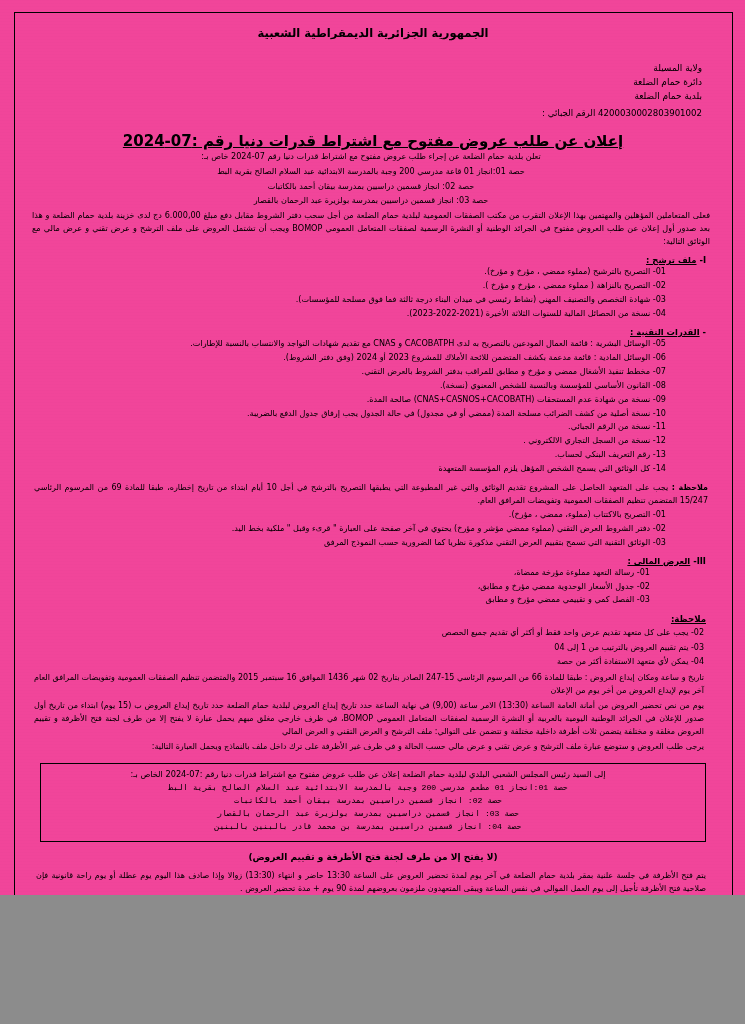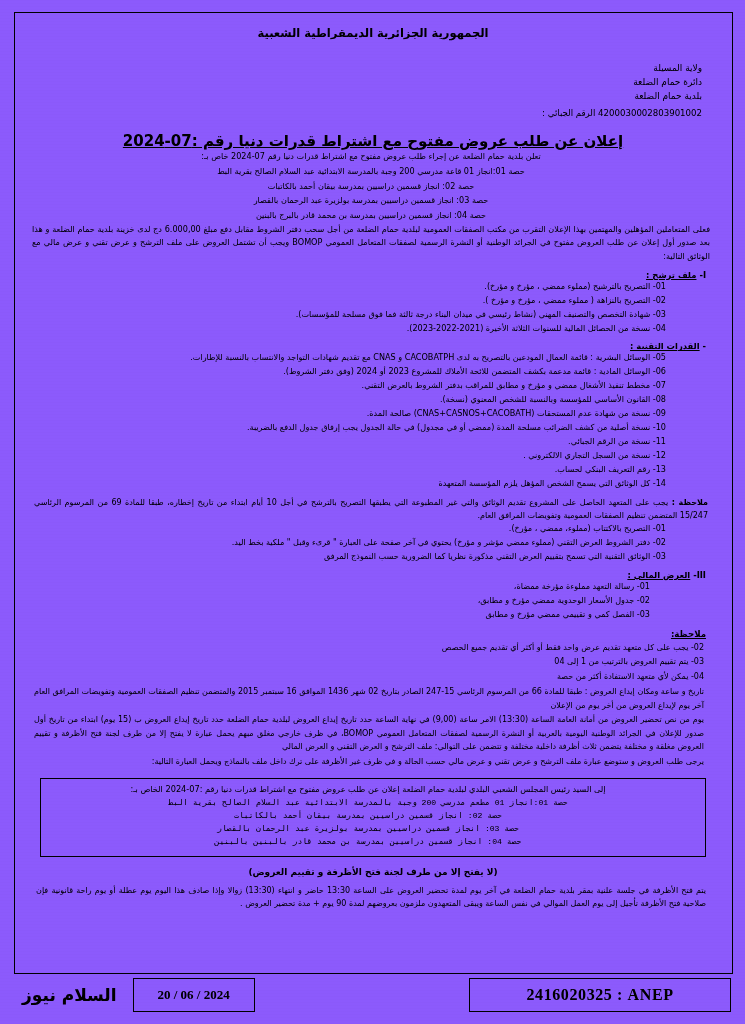--- a/index.html
+++ b/index.html
@@ -3,22 +3,22 @@
 <meta charset="utf-8">
 <style>
   html, body {
     margin: 0;
     padding: 0;
     background: #8c8c8c;
   }
   .page {
     position: relative;
     width: 745px;
-    height: 1024px;
-    background: #8b5cf6;
+    height: 895px;
+    background: #ec4899;
     overflow: hidden;
     font-family: "DejaVu Sans", sans-serif;
     color: #000;
     filter: contrast(1.05);
   }
   .scan-noise {
     position: absolute;
     inset: 0;
     pointer-events: none;
     background:
@@ -222,21 +222,20 @@
     </div>
 
     <div class="main-title">إعلان عن طلب عروض مفتوح مع اشتراط قدرات دنيا رقم :07-2024</div>
 
     <div class="body-txt">
       <p class="ctr">تعلن بلدية حمام الضلعة عن إجراء طلب عروض مفتوح مع اشتراط قدرات دنيا رقم 07-2024  خاص بـ:</p>
       <div class="lots">
         <p>حصة 01:انجاز 01 قاعة مدرسي 200 وجبة بالمدرسة الابتدائية عبد السلام الصالح بقرية البط</p>
         <p>حصة 02: انجاز قسمين دراسيين بمدرسة بيقان أحمد بالكاتبات</p>
         <p>حصة 03: انجاز قسمين دراسيين بمدرسة بولزيرة عبد الرحمان بالقصار</p>
-        <p>حصة 04: انجاز قسمين دراسيين بمدرسة بن محمد قادر بالبرج بالبنين</p>
       </div>
       <p class="para-just">فعلى المتعاملين المؤهلين والمهتمين بهذا الإعلان التقرب من مكتب الصفقات العمومية لبلدية حمام الضلعة من أجل سحب دفتر الشروط مقابل دفع مبلغ 6.000,00 دج لدى خزينة بلدية حمام الضلعة و هذا بعد صدور أول إعلان عن طلب العروض مفتوح في الجرائد الوطنية أو النشرة الرسمية لصفقات المتعامل العمومي BOMOP ويجب أن تشتمل العروض على ملف الترشح و عرض تقني و عرض مالي مع الوثائق التالية:</p>
     </div>
 
     <div class="sec-head">
       <span>I-</span>
       <span class="ul">ملف ترشح :</span>
     </div>
     <p class="item">01- التصريح بالترشيح (مملوء ممضي ، مؤرخ و مؤرخ).</p>
     <p class="item">02- التصريح بالنزاهة ( مملوء ممضي ، مؤرخ و مؤرخ ).</p>

